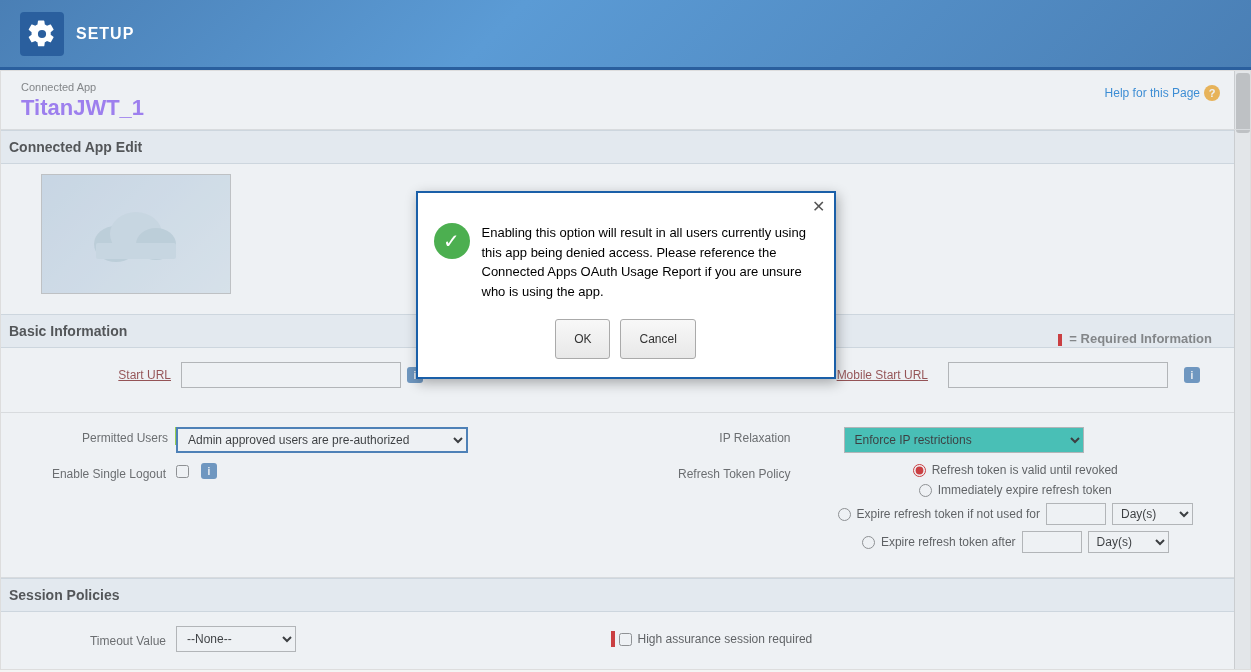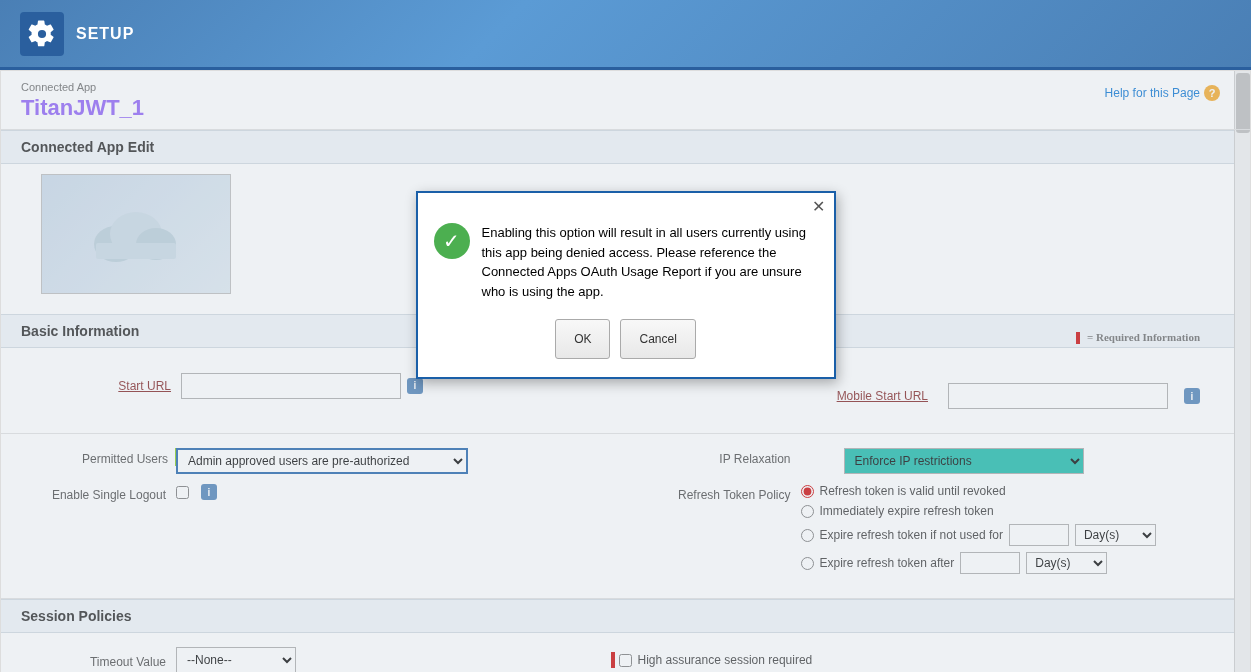--- a/index.html
+++ b/index.html
@@ -94,21 +94,21 @@
       background: #bbb;
       margin: 2px 1px;
       border-radius: 3px;
     }
 
     
     .section-header {
       background: #f0f4f8;
       border-top: 1px solid #d0d8e0;
       border-bottom: 1px solid #d0d8e0;
-      padding: 8px 20px;
+      padding: 8px 8px;
       font-weight: bold;
       font-size: 14px;
       color: #222;
     }
 
     
     .form-section {
       padding: 14px 20px;
       border-bottom: 1px solid #e0e0e0;
     }
@@ -144,24 +144,23 @@
       color: white;
       font-size: 10px;
       font-weight: bold;
       margin-left: 6px;
       cursor: pointer;
     }
 
     
     .required-note {
       float: right;
-      font-size: 11px;
+      font-size: 13px;
       color: #666;
       padding: 8px 30px 0 0;
-      font-family: Liberation Serif, serif;
     }
     .required-bar {
       display: inline-block;
       width: 4px;
       height: 12px;
       background: #c00;
       margin-right: 4px;
       vertical-align: middle;
     }
 
@@ -216,20 +215,21 @@
       display: flex;
       align-items: center;
       gap: 6px;
     }
 
     
     .radio-group {
       display: flex;
       flex-direction: column;
       gap: 6px;
+      align-items: center;
     }
     .radio-item {
       display: flex;
       align-items: center;
       gap: 6px;
       font-size: 12px;
     }
     .radio-item input[type="radio"] {
       accent-color: #c00;
     }
@@ -400,21 +400,21 @@
       <span class="required-bar"></span>
       <span>= Required Information</span>
     </span>
   </div>
 
   <div class="form-section">
     <div class="form-row">
       <div class="form-label">Start URL</div>
       <input class="form-input" type="text" style="">
       <span class="info-icon">i</span>
-      <div style="flex:1; display:flex; align-items:center; justify-content:flex-end; gap:10px; padding-right: 30px; margin-top: 21px;">
+      <div style="flex:1; display:flex; align-items:center; justify-content:flex-end; gap:10px; padding-right: 30px;">
         <div class="form-label" style="text-align:right;">Mobile Start URL</div>
         <input class="form-input" type="text" style="">
         <span class="info-icon">i</span>
       </div>
     </div>
   </div>
 
 
   <div class="oauth-section">
     <div class="oauth-grid">

